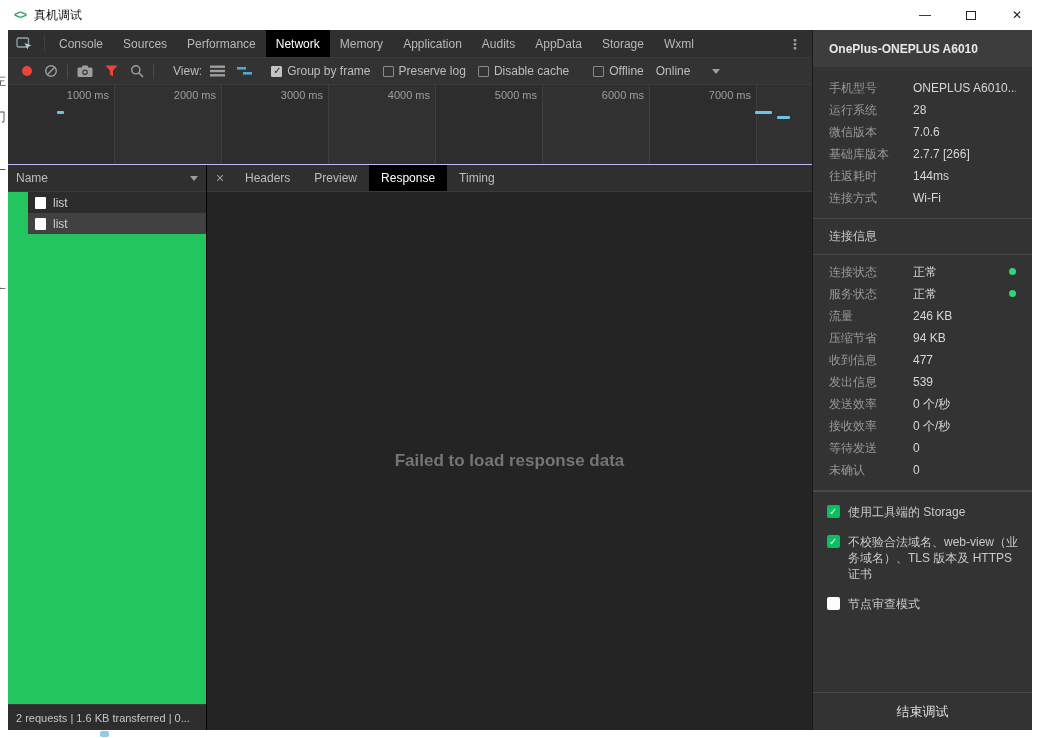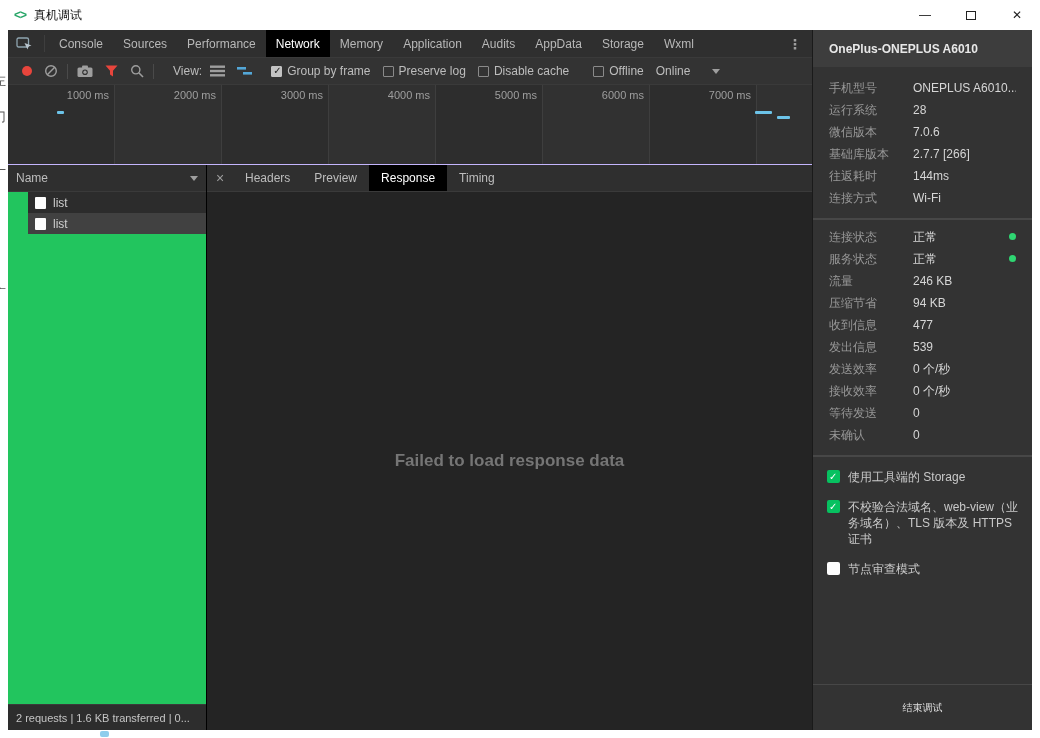--- a/index.html
+++ b/index.html
@@ -79,21 +79,21 @@
   .green-dot { position:absolute; right:0; top:7px; width:7px; height:7px; border-radius:50%; background:#2fd672; }
   .divider { border-top:1px solid #474747; margin-top:9px; }
   .section-title { padding:9px 16px; color:#c8c8c8; }
   .settings { padding:12px 14px 0; }
   .setting-row { display:flex; margin-bottom:14px; color:#c9c9c9; line-height:16px; }
   .cb { width:13px; height:13px; border-radius:2px; margin-right:8px; margin-top:1px; flex-shrink:0; position:relative; }
   .cb.checked { background:#07c160; }
   .cb.checked::after { content:"✓"; position:absolute; left:2px; top:-1px; color:#fff; font-size:10px; }
   .cb.unchecked { background:#fdfdfd; }
   .setting-label { max-width:172px; }
-  .sidebar-footer { margin-top:auto; border-top:1px solid #474747; height:46px; display:flex; align-items:center; justify-content:center; font-size:10px; color:#dedede; cursor:default; flex-shrink:0; }
+  .sidebar-footer { margin-top:auto; border-top:1px solid #474747; height:38px; display:flex; align-items:center; justify-content:center; font-size:13px; color:#dedede; cursor:default; flex-shrink:0; }
 </style>
 </head>
 <body>
 
 <div class="screen">
 
   <div class="titlebar">
     <span class="title-icon">&lt;&gt;</span>
     <span class="title-text">真机调试</span>
     <div class="win-controls">
@@ -281,20 +281,21 @@
           <span class="info-label">往返耗时</span>
           <span class="info-value">144ms</span>
         </div>
         <div class="info-row">
           <span class="info-label">连接方式</span>
           <span class="info-value">Wi-Fi</span>
         </div>
       </div>
 
       <div class="divider"></div>
+      <div class="section-title">连接信息</div>
       <div class="divider" style="margin-top:0"></div>
 
       <div class="info-section" style="padding-top:6px">
         <div class="info-row">
           <span class="info-label">连接状态</span>
           <span class="info-value">正常</span>
           <span class="green-dot"></span>
         </div>
         <div class="info-row">
           <span class="info-label">服务状态</span>

